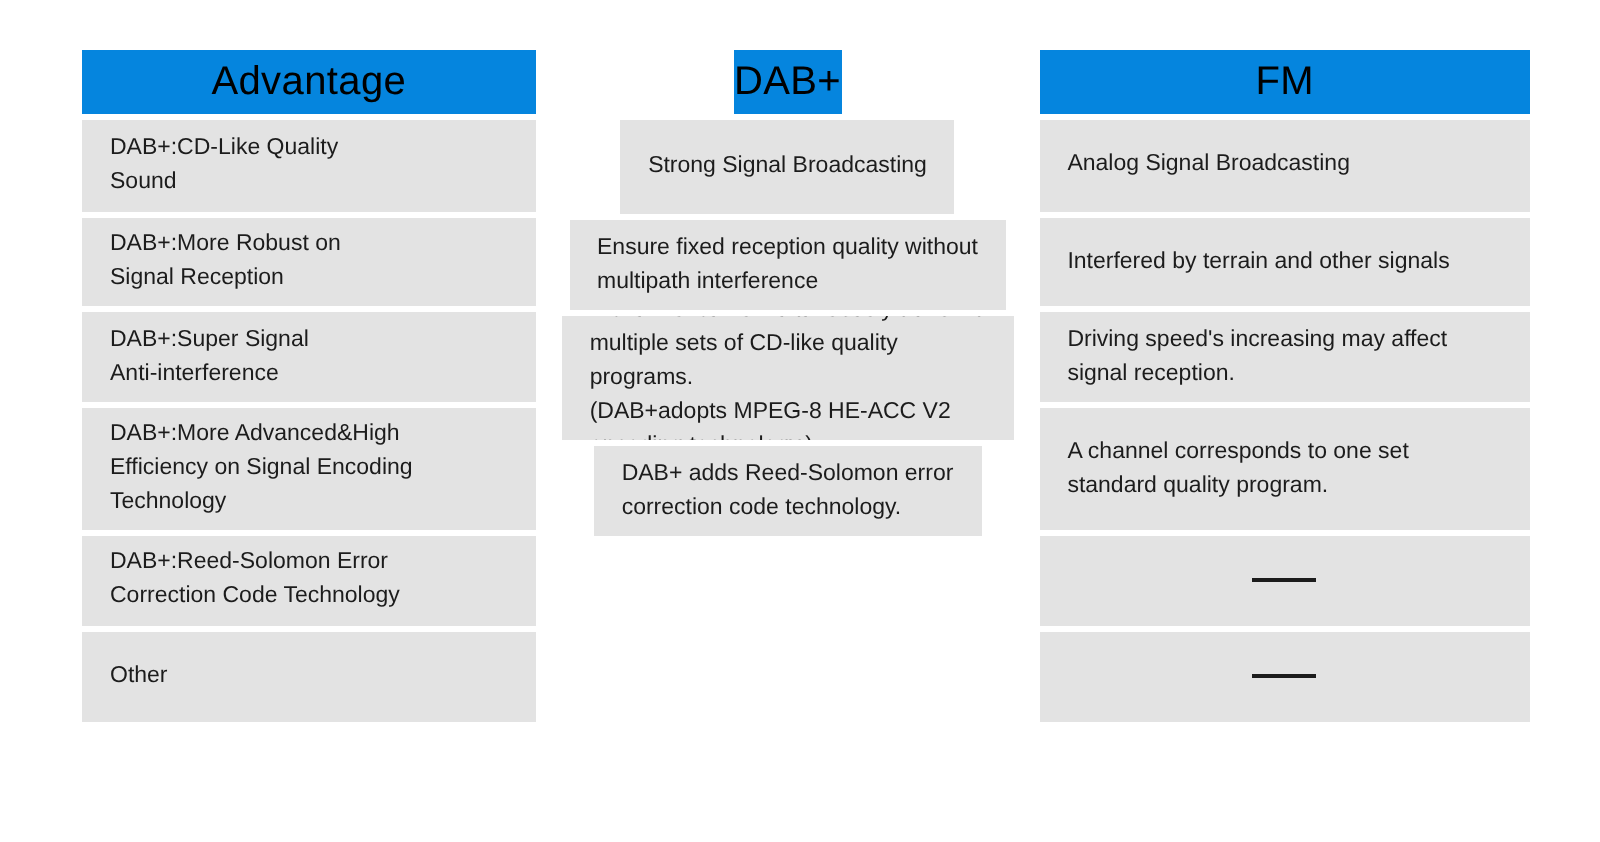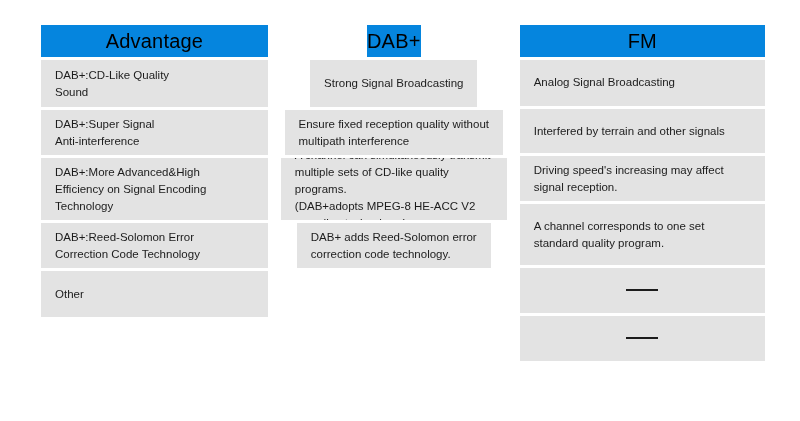--- a/index.html
+++ b/index.html
@@ -84,20 +84,22 @@
 </style>
 </head>
 <body>
 
 <div class="comparison-table">
 
   <div class="column col-advantage">
     <div class="col-header">Advantage</div>
     <div class="cell r1">DAB+:CD-Like Quality
 Sound</div>
+    <div class="cell r2">DAB+:More Robust on
+Signal Reception</div>
     <div class="cell r3">DAB+:Super Signal
 Anti-interference</div>
     <div class="cell r4">DAB+:More Advanced&amp;High
 Efficiency on Signal Encoding
 Technology</div>
     <div class="cell r5">DAB+:Reed-Solomon Error
 Correction Code Technology</div>
     <div class="cell r6">Other</div>
   </div>
 

